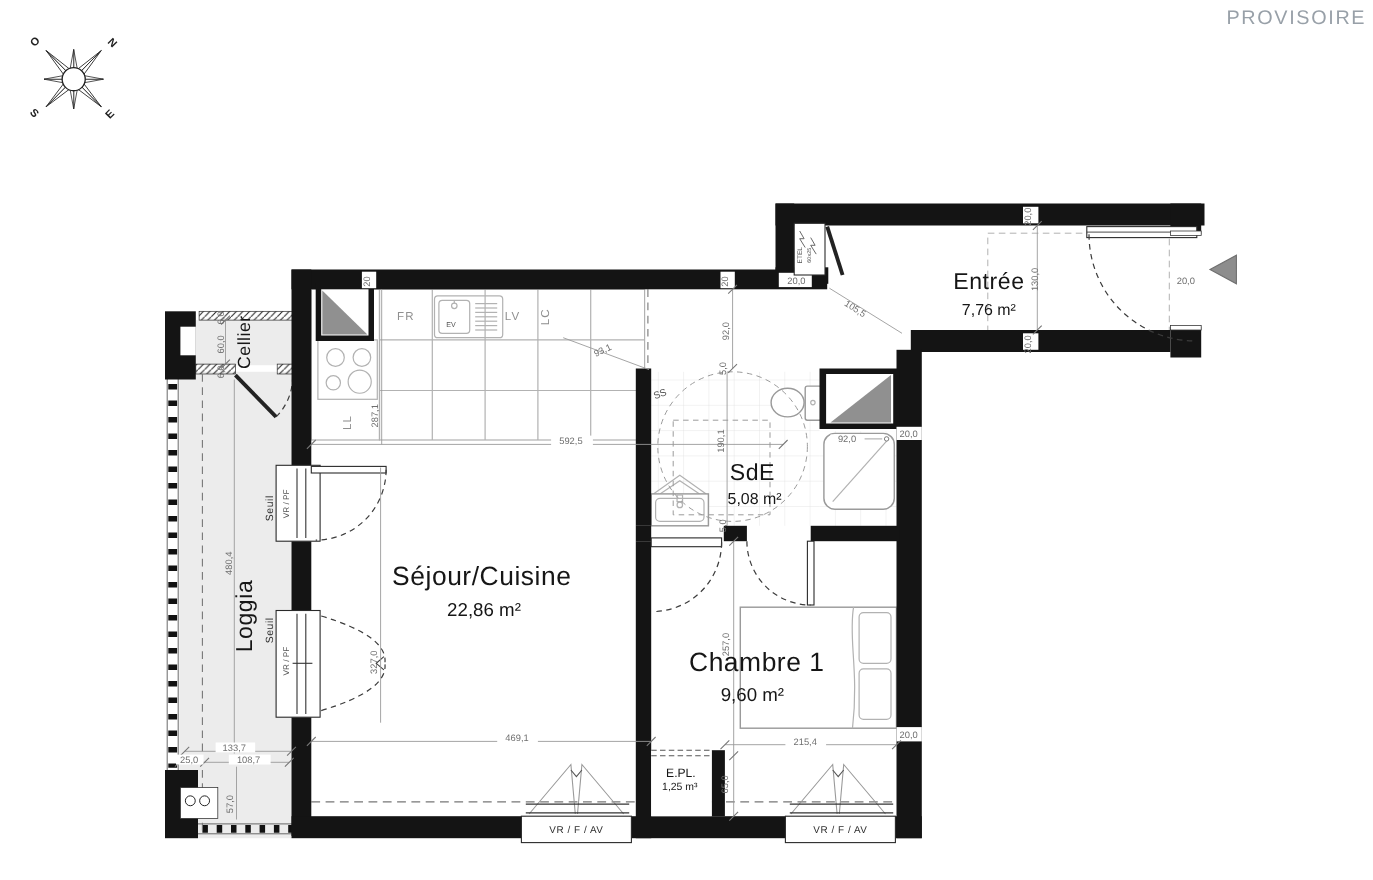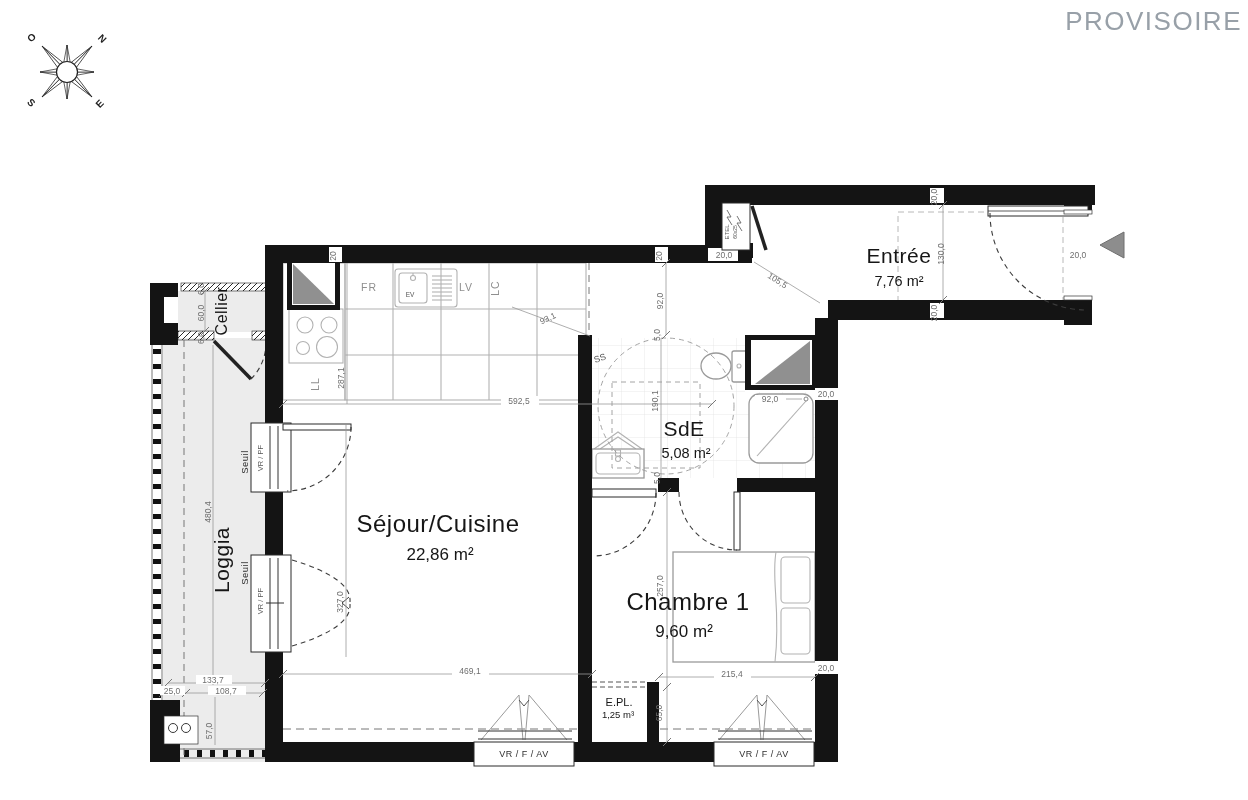--- a/index.html
+++ b/index.html
@@ -1,18 +1,18 @@
 <!DOCTYPE html>
 <html><head>
 <meta charset="utf-8">
 <style>
   html,body{margin:0;padding:0;background:#fff;}
   .canvas{position:relative;width:1248px;height:800px;background:#fff;overflow:hidden;
           font-family:"Liberation Sans", sans-serif;}
-  .watermark{position:absolute;top:6px;right:6px;font-size:26px;letter-spacing:1.5px;
+  .watermark{position:absolute;top:6px;right:6px;font-size:18px;letter-spacing:1.5px;
              color:#98a0a8;font-weight:500;}
   svg text{font-family:"Liberation Sans", sans-serif;}
   .room{font-size:24px;fill:#161616;letter-spacing:.5px;text-anchor:middle;font-weight:500;}
   .md{font-size:21px;}
   .area{font-size:17px;fill:#161616;text-anchor:middle;}
   .sm{font-size:14.5px;}
   .dim{font-size:8.5px;fill:#6f6f6f;text-anchor:middle;}
   .equip{font-size:10.5px;fill:#8f8f8f;letter-spacing:1px;text-anchor:middle;}
   .tiny{font-size:6.5px;fill:#555;text-anchor:middle;letter-spacing:0;}
   .microtxt{font-size:5px;fill:#555;text-anchor:middle;}

